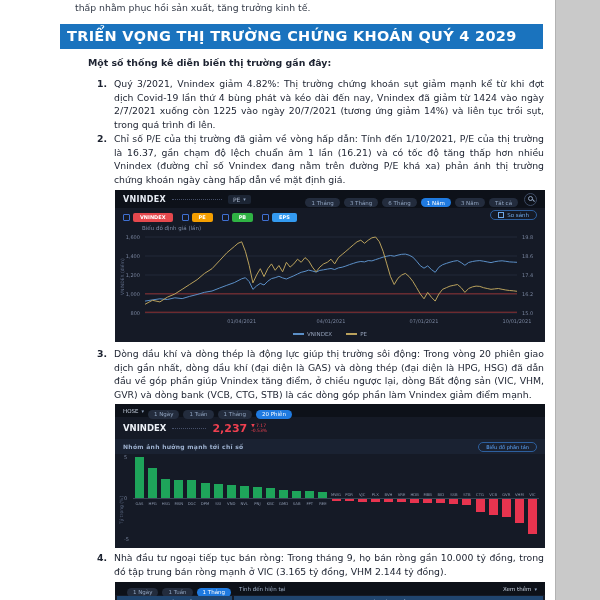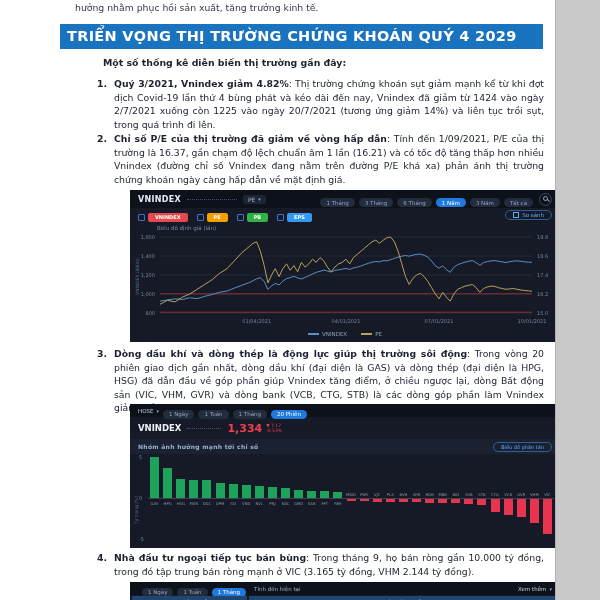--- a/index.html
+++ b/index.html
@@ -2,28 +2,28 @@
 <html><head>
 <meta charset="utf-8">
 <style>
   html,body{margin:0;padding:0}
   body{width:600px;height:600px;position:relative;overflow:hidden;background:#fff;
        font-family:"DejaVu Sans","Liberation Sans",sans-serif;color:#1c2230}
   .gutter{position:absolute;right:0;top:0;width:44px;height:600px;background:#c9c9c9;border-left:1px solid #b2b2b2}
   .topline{position:absolute;left:75px;top:2px;font-size:9.3px;color:#343b48}
   .secheader{position:absolute;left:60px;top:24px;width:476px;background:#1a73be;color:#fff;
              font-weight:bold;font-size:14.5px;padding:4px 0 5px 7px;letter-spacing:.3px;white-space:nowrap}
-  .intro{position:absolute;left:103px;top:57px;font-size:9.4px;font-weight:bold}
+  .intro{position:absolute;left:88px;top:57px;font-size:9.4px;font-weight:bold}
   .item{position:absolute;left:97px;width:447px;font-size:9.3px;line-height:13.6px;display:flex}
   .item .num{flex:0 0 17px;font-weight:bold}
   .item .txt{flex:1;text-align:justify}
-  .item b{font-weight:bold}
+  .item b{font-weight:normal}
 
   
-  .panel{position:absolute;left:130px;width:430px;background:#151a26;overflow:hidden;color:#cfd8e3}
+  .panel{position:absolute;left:115px;width:430px;background:#151a26;overflow:hidden;color:#cfd8e3}
   .c-hdr{height:18px;background:#0d1119;display:flex;align-items:center;padding:0 8px}
   .sym{font-size:8px;font-weight:bold;color:#e8edf5;letter-spacing:.3px}
   .dots{flex:0 0 50px;border-bottom:1px dotted #46506a;height:1px;margin:0 6px}
   .mini-dd{font-size:6px;color:#aab6cc;background:#1c2534;border-radius:2px;padding:1px 5px;display:inline-flex;align-items:center}
   .caret{font-size:5px;color:#8fa3bf;margin-left:3px}
   .flex1{flex:1}
   .pill{display:inline-block;background:#232c3d;color:#8fa3bf;border-radius:8px;padding:1.5px 6px;font-size:5.5px;margin-left:4px;white-space:nowrap}
   .pill.sel{background:#1f7ae0;color:#fff}
   .searchbtn{width:11px;height:11px;border:1px solid #3c4a63;border-radius:50%;margin-left:6px;position:relative;flex:0 0 11px}
   .searchbtn::before{content:"";position:absolute;left:2.5px;top:2.5px;width:3px;height:3px;border:1px solid #8fa3bf;border-radius:50%}
@@ -67,39 +67,39 @@
   .bytick{position:absolute;left:9px;font-size:5px;color:#77839c}
   .note{font-size:5.5px;color:#9fb0c8;margin-left:8px;white-space:nowrap}
   .c3cols{display:flex;gap:2px;padding:0 2px;margin-top:1px}
   .c3cell{background:#20456f;color:#d8e7fa;font-size:5px;text-align:center;height:12px;line-height:12px;white-space:nowrap;overflow:hidden}
 </style>
 </head>
 <body>
 
 <div>
 
-  <div class="topline">hưởng nhằm phục hồi sản xuất, tăng trưởng kinh tế.</div>
+  <div class="topline">thấp nhằm phục hồi sản xuất, tăng trưởng kinh tế.</div>
   <div class="secheader">TRIỂN VỌNG THỊ TRƯỜNG CHỨNG KHOÁN QUÝ 4 2029</div>
   <div class="intro">Một số thống kê diễn biến thị trường gần đây:</div>
 
   <div class="item" style="top:77px">
     <span class="num">1.</span>
     <span class="txt"><b>Quý 3/2021, Vnindex giảm 4.82%</b><span>: Thị trường chứng khoán sụt giảm mạnh kể từ khi đợt dịch Covid-19 lần thứ 4 bùng phát và kéo dài đến nay, Vnindex đã giảm từ 1424 vào ngày 2/7/2021 xuống còn 1225 vào ngày 20/7/2021 (tương ứng giảm 14%) và liên tục trồi sụt, trong quá trình đi lên.</span></span>
   </div>
   <div class="item" style="top:132px">
     <span class="num">2.</span>
-    <span class="txt"><b>Chỉ số P/E của thị trường đã giảm về vòng hấp dẫn</b><span>: Tính đến 1/09/2021, P/E của thị trường là 16.37, gần chạm độ lệch chuẩn âm 1 lần (16.21) và có tốc độ tăng thấp hơn nhiều Vnindex (đường chỉ số Vnindex đang nằm trên đường P/E khá xa) phản ánh thị trường chứng khoán ngày càng hấp dẫn về mặt định giá.</span></span>
+    <span class="txt"><b>Chỉ số P/E của thị trường đã giảm về vòng hấp dẫn</b><span>: Tính đến 1/10/2021, P/E của thị trường là 16.37, gần chạm độ lệch chuẩn âm 1 lần (16.21) và có tốc độ tăng thấp hơn nhiều Vnindex (đường chỉ số Vnindex đang nằm trên đường P/E khá xa) phản ánh thị trường chứng khoán ngày càng hấp dẫn về mặt định giá.</span></span>
   </div>
   <div class="item" style="top:347px">
     <span class="num">3.</span>
     <span class="txt"><b>Dòng dầu khí và dòng thép là động lực giúp thị trường sôi động</b><span>: Trong vòng 20 phiên giao dịch gần nhất, dòng dầu khí (đại diện là GAS) và dòng thép (đại diện là HPG, HSG) đã dẫn đầu về góp phần giúp Vnindex tăng điểm, ở chiều ngược lại, dòng Bất động sản (VIC, VHM, GVR) và dòng bank (VCB, CTG, STB) là các dòng góp phần làm Vnindex giảm điểm mạnh.</span></span>
   </div>
   <div class="item" style="top:551px">
     <span class="num">4.</span>
-    <span class="txt"><b>Nhà đầu tư ngoại tiếp tục bán bùng</b><span>: Trong tháng 9, họ bán ròng gần 10.000 tỷ đồng, trong đó tập trung bán ròng mạnh ở VIC (3.165 tỷ đồng, VHM 2.144 tỷ đồng).</span></span>
+    <span class="txt"><b>Nhà đầu tư ngoại tiếp tục bán ròng</b><span>: Trong tháng 9, họ bán ròng gần 10.000 tỷ đồng, trong đó tập trung bán ròng mạnh ở VIC (3.165 tỷ đồng, VHM 2.144 tỷ đồng).</span></span>
   </div>
 
   <div class="panel" style="top:190px;height:152px">
     <div class="c-hdr">
       <span class="sym">VNINDEX</span>
       <span class="dots"></span>
       <span class="mini-dd">
           <span>PE</span>
           <span class="caret">▾</span>
         </span>
@@ -177,21 +177,21 @@
 
   <div class="panel" style="top:404px;height:144px">
     <div class="tabrow" style="background:#0d1119">
       <span class="dd"><span>HOSE</span><span class="caret">▾</span></span>
       <span><span class="pill">1 Ngày</span><span class="pill">1 Tuần</span><span class="pill">1 Tháng</span><span class="pill sel">20 Phiên</span></span>
       <span class="flex1"></span>
     </div>
     <div class="pricerow">
       <span class="sym2">VNINDEX</span>
       <span class="dots2"></span>
-      <span class="price">1,334</span>
+      <span class="price">2,237</span>
       <span class="chg">
         <span>▼ 7.17</span>
         <span>-0.53%</span>
       </span>
       <span class="flex1"></span>
     </div>
     <div class="sectionrow">
       <span class="sectitle">Nhóm ảnh hưởng mạnh tới chỉ số</span>
       <span class="scatterbtn">Biểu đồ phân tán</span>
     </div>

